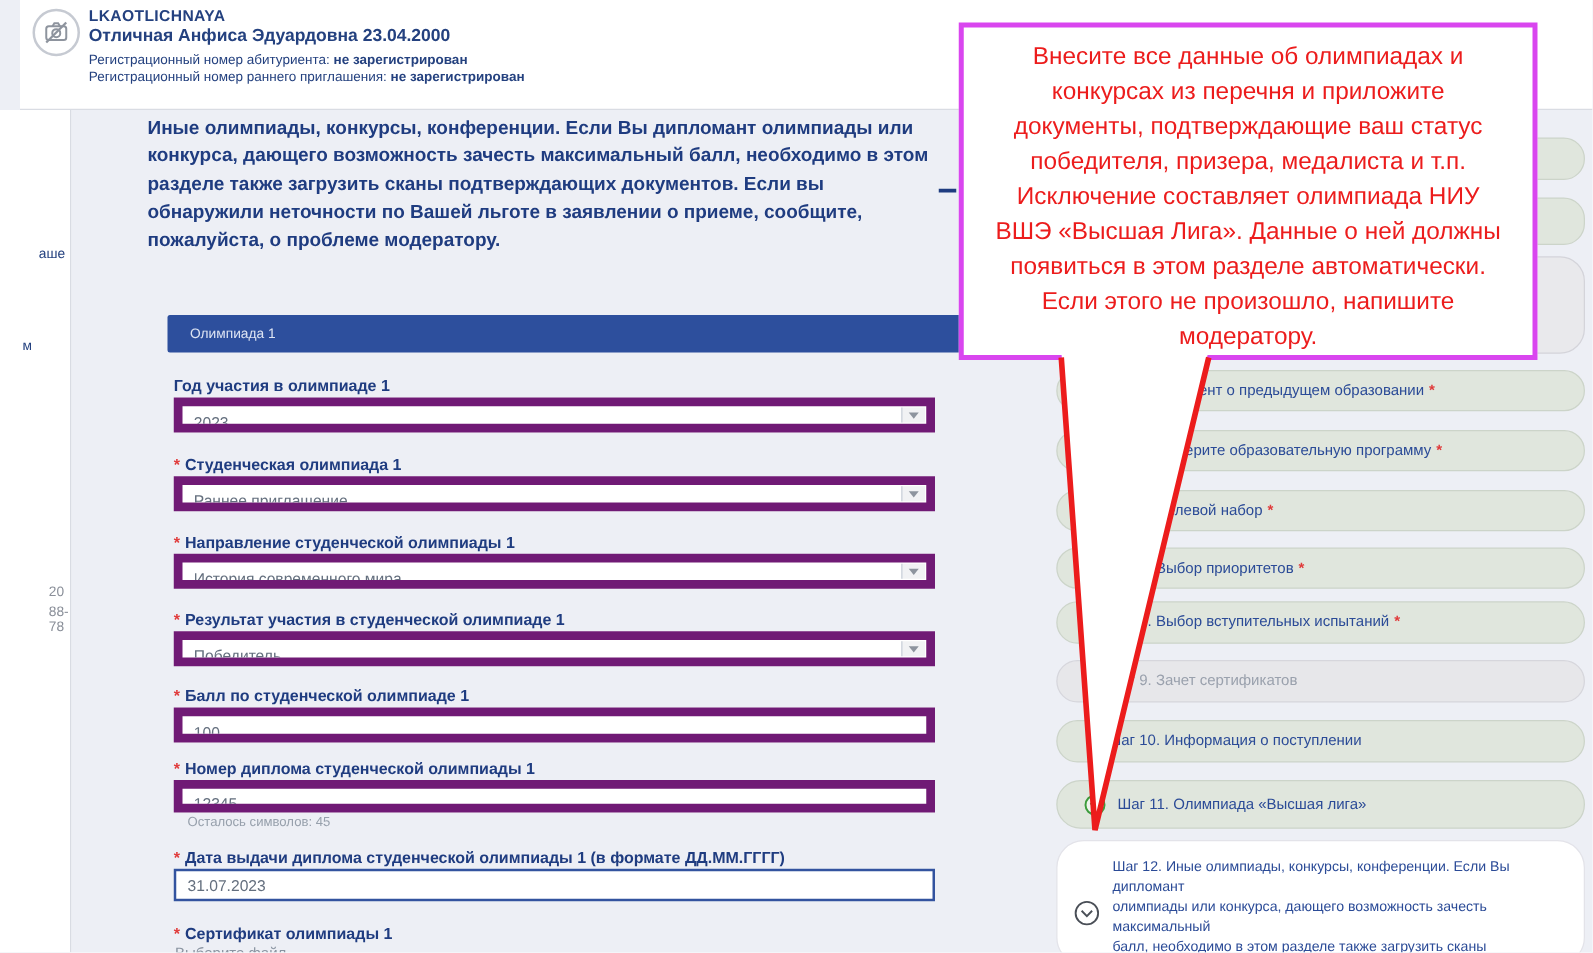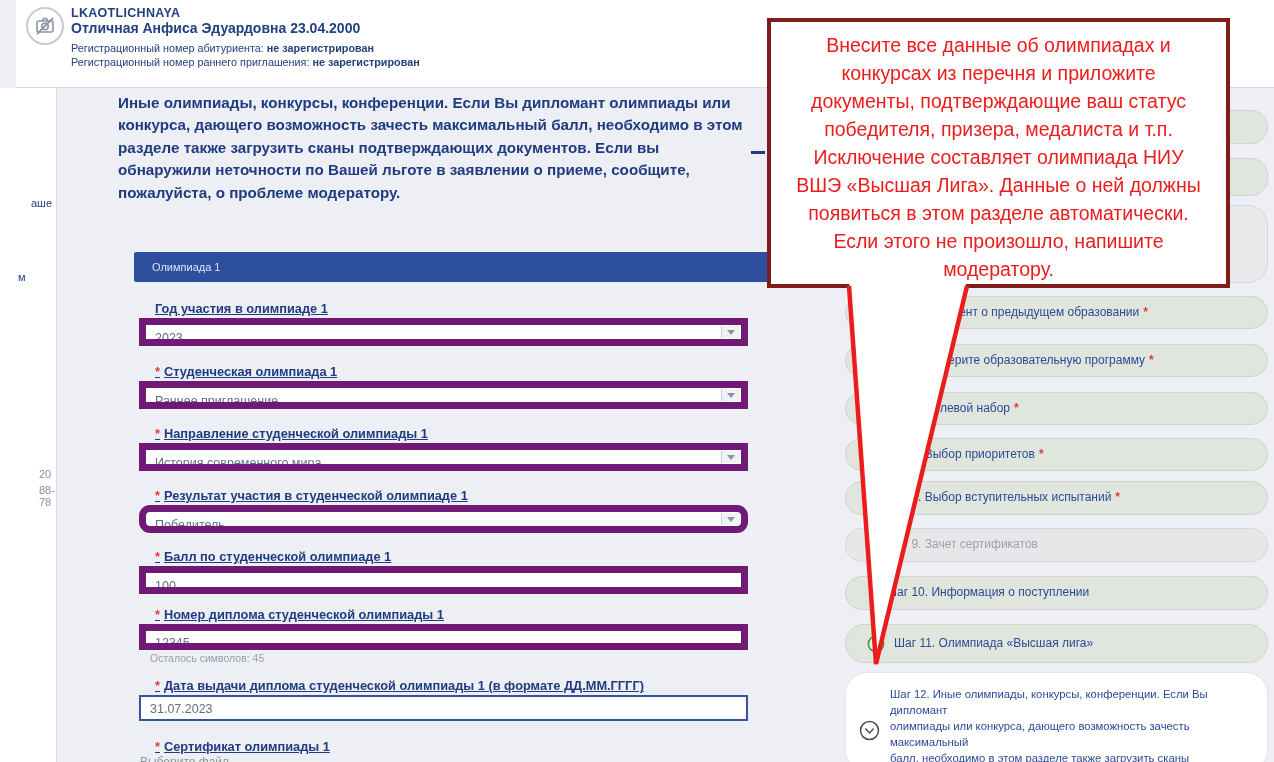--- a/index.html
+++ b/index.html
@@ -24,21 +24,21 @@
   .frag-b { color:#24417f; font-size:11px; position:absolute; }
   .frag-g { color:#8a8f99; font-size:11px; position:absolute;margin-left:37px; }
 
   
   .intro { left:118px; top:92px; width:632px; color:#1f3c80; font-size:15.2px;
            line-height:22.4px; font-weight:600; white-space:pre-line; }
   .collapse-dash { left:751px; top:151px; width:14px; height:3px; background:#1f3c80; cursor:pointer; }
 
   .formbar { left:134px; top:252px; width:674px; height:30px; background:#2d4f9d;
              color:#dde4f3; font-size:11px; line-height:30px; padding-left:18px; border-radius:2px; }
-  .flabel { left:155px; font-size:12.8px; font-weight:bold; color:#1f3c80; white-space:nowrap;text-decoration:underline; }
+  .flabel { left:139px; font-size:12.8px; font-weight:bold; color:#1f3c80; white-space:nowrap; }
   .star   { color:#e03a3a; margin-right:4px; font-weight:bold; }
   .pillstar { color:#e03a3a; margin-left:4px; font-weight:bold; }
   .fbox { left:139px; width:609px; height:28px; background:#fff; border:7px solid #701a75;
           font-size:12.5px; color:#646f7e; line-height:26px; padding-left:9px; overflow:hidden; }
   .fbox.focus { border:2px solid #33539f; line-height:24px; }
   .selbtn { position:absolute; right:1px; top:1px; bottom:1px; width:19px; background:#f1f2f4;
             border-left:1px solid #c9cfd9; display:flex; align-items:center; justify-content:center; }
   .tri { width:0; height:0; border-left:4px solid transparent; border-right:4px solid transparent;
          border-top:5px solid #8d949e; }
   .helper { left:140px; top:652px; font-size:10.5px; color:#97a0ac;margin-left:10px; }
@@ -53,21 +53,21 @@
   .card { position:absolute; left:845px; width:423px; background:#e9e9ec;
           border:1px solid #d4d4da; border-radius:20px; z-index:5; }
   .card12 { position:absolute; left:845px; top:672px; width:423px; height:100px; background:#fff;
             border:1px solid #e3e3e9; border-radius:22px; z-index:5; color:#2b4b97; cursor:pointer; }
   .card12-text { position:absolute; left:44px; top:13px; width:368px; font-size:11.3px;
                  line-height:16px; white-space:pre-line; }
   .stepicon { position:absolute; }
 
   
   .callout { left:767px; top:18px; width:463px; height:270px; background:#fff;
-             border:4px solid #7f1d1d; z-index:25; color:#ec1c1c; font-size:19.5px;
+             border:4px solid #d946ef; z-index:25; color:#ec1c1c; font-size:19.5px;
              line-height:28px; text-align:center; white-space:pre-line; padding-top:9px; }
   .tailsvg { left:0; top:0; width:1274px; height:762px; z-index:30; pointer-events:none; }
 </style>
 </head>
 <body>
 
 <div class="canvas">
 
   <div class="abs header">
     <div class="abs avatar">
@@ -130,21 +130,21 @@
   <div class="abs fbox" style="top:443px;">
     <span>История современного мира</span>
     <span class="selbtn">
         <span class="tri"></span>
       </span>
   </div>
 
   <div class="abs flabel" style="top:488px;">
     <span class="star">*</span><span>Результат участия в студенческой олимпиаде 1</span>
   </div>
-  <div class="abs fbox" style="top:505px;border-radius:11px;">
+  <div class="abs fbox" style="top:505px;">
     <span>Победитель</span>
     <span class="selbtn">
         <span class="tri"></span>
       </span>
   </div>
 
   <div class="abs flabel" style="top:549px;">
     <span class="star">*</span><span>Балл по студенческой олимпиаде 1</span>
   </div>
   <div class="abs fbox" style="top:566px;">

